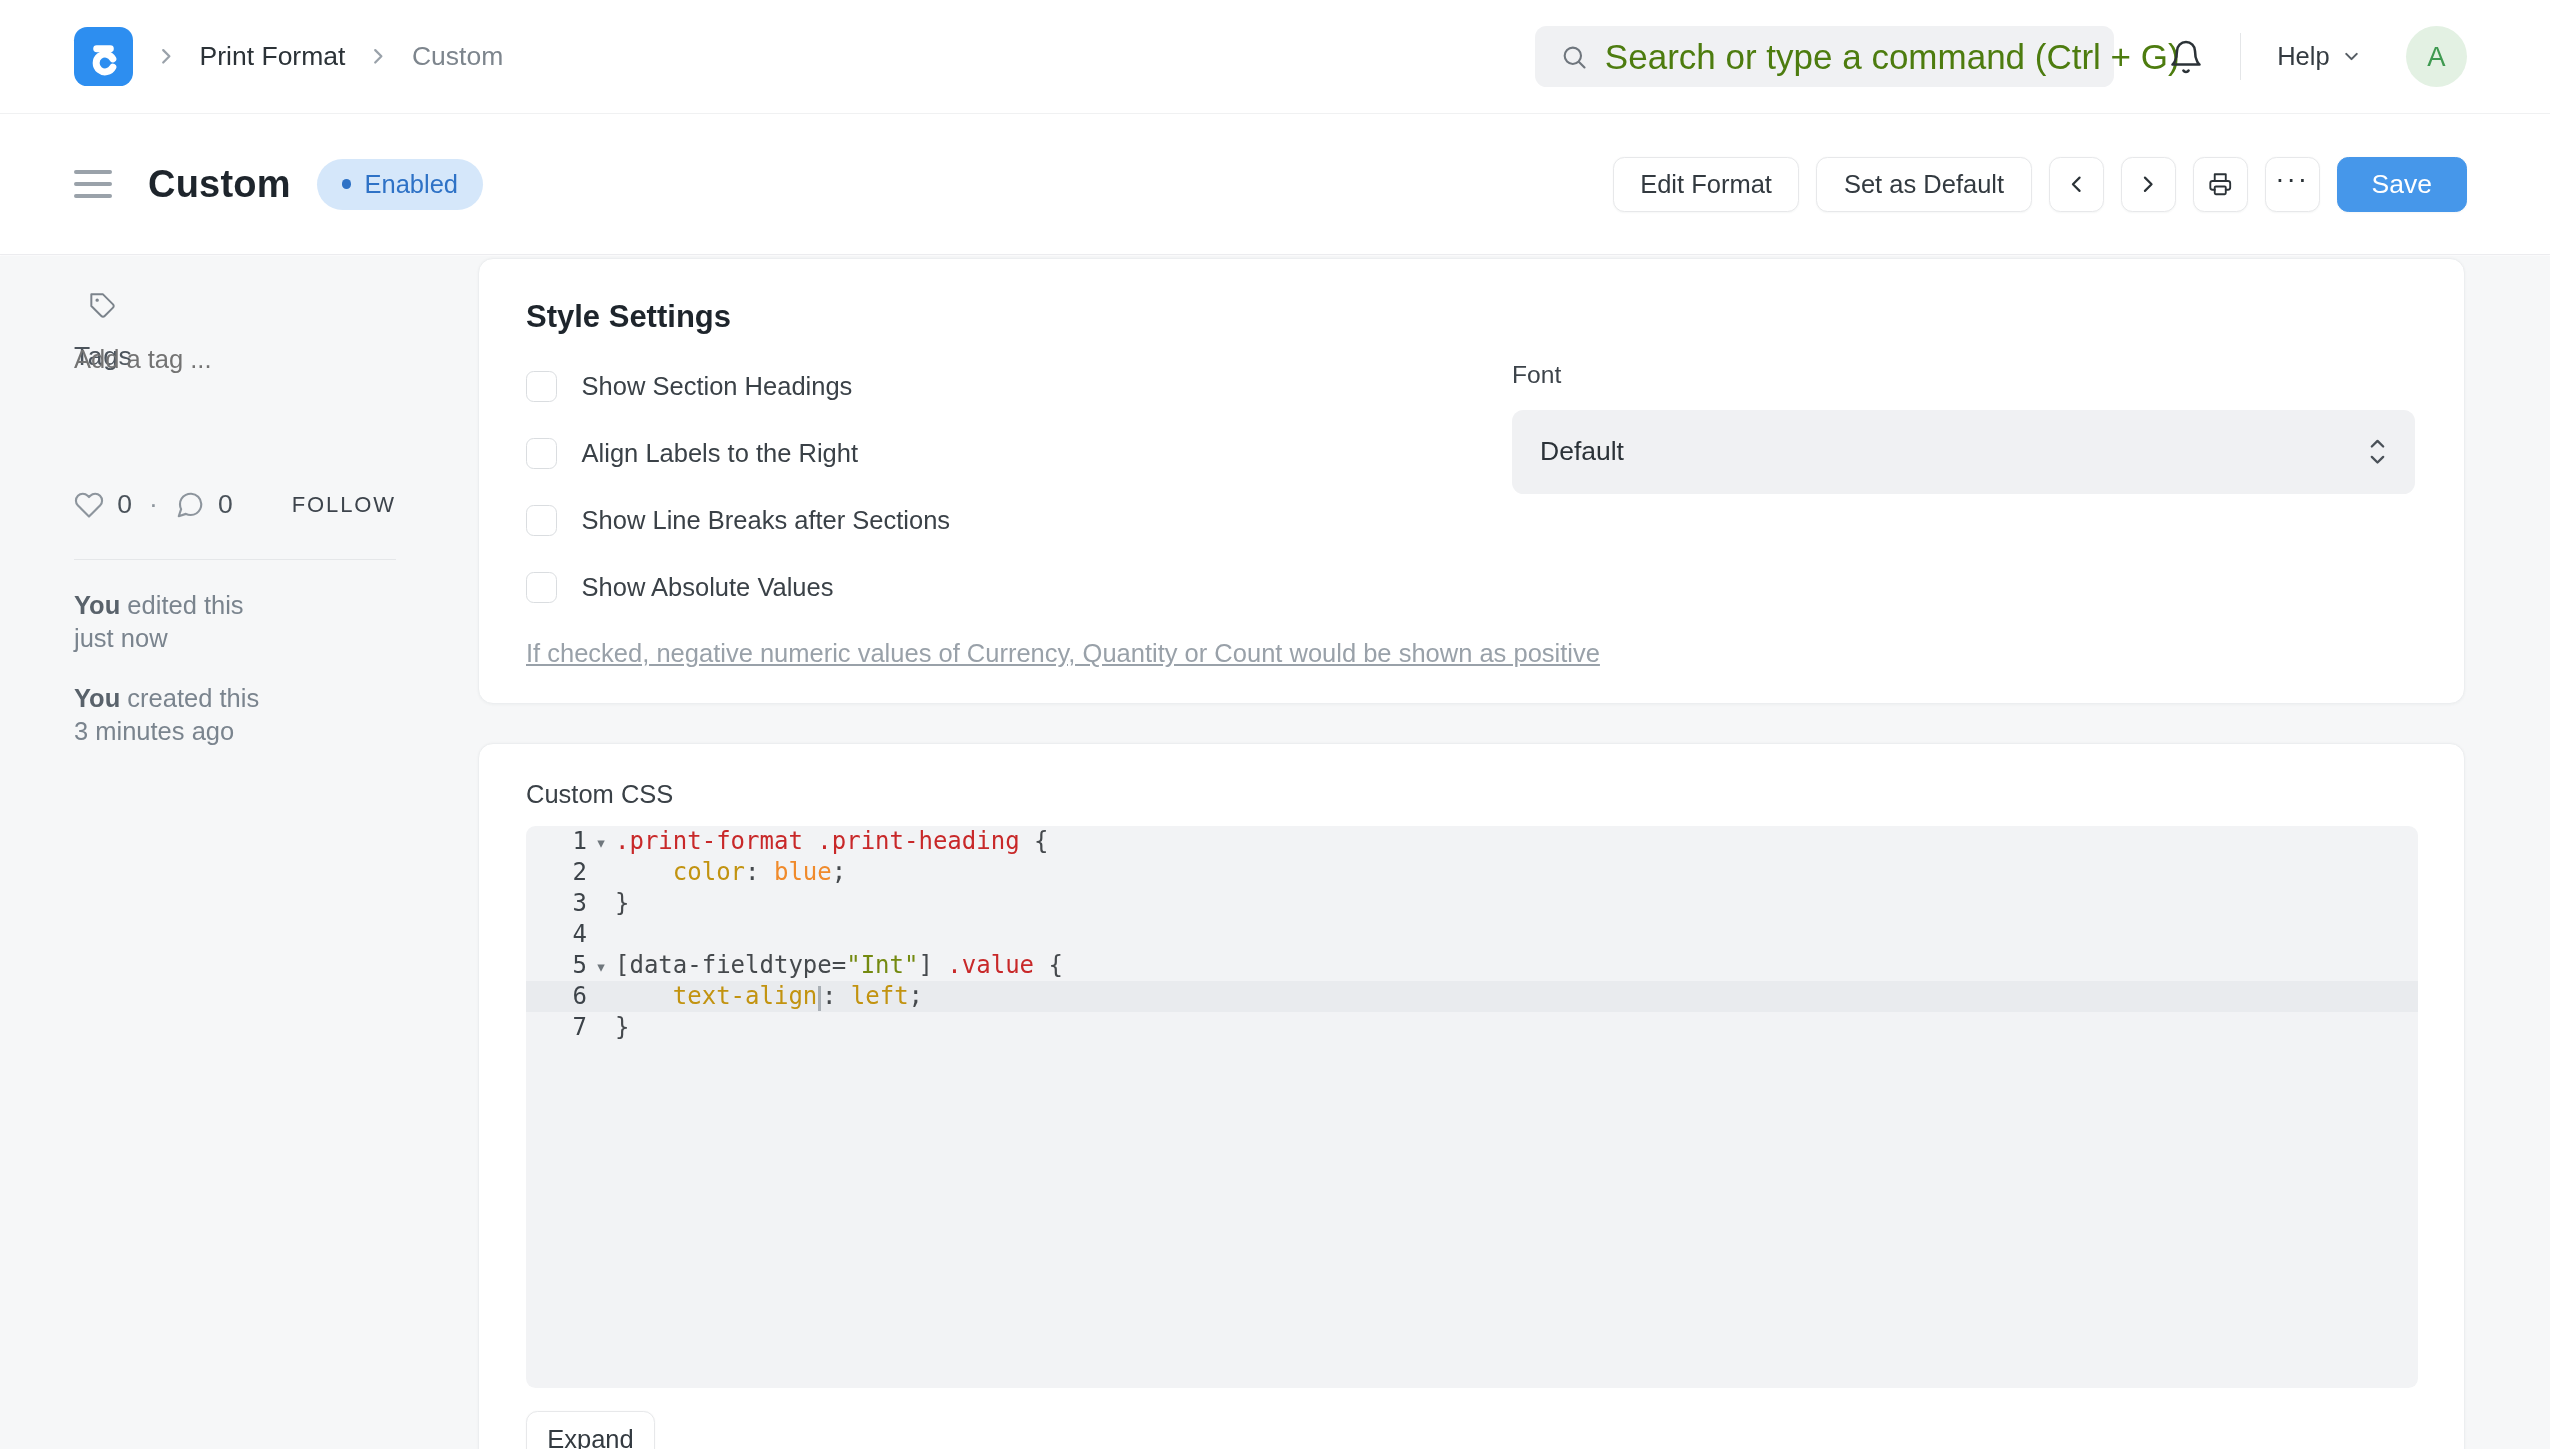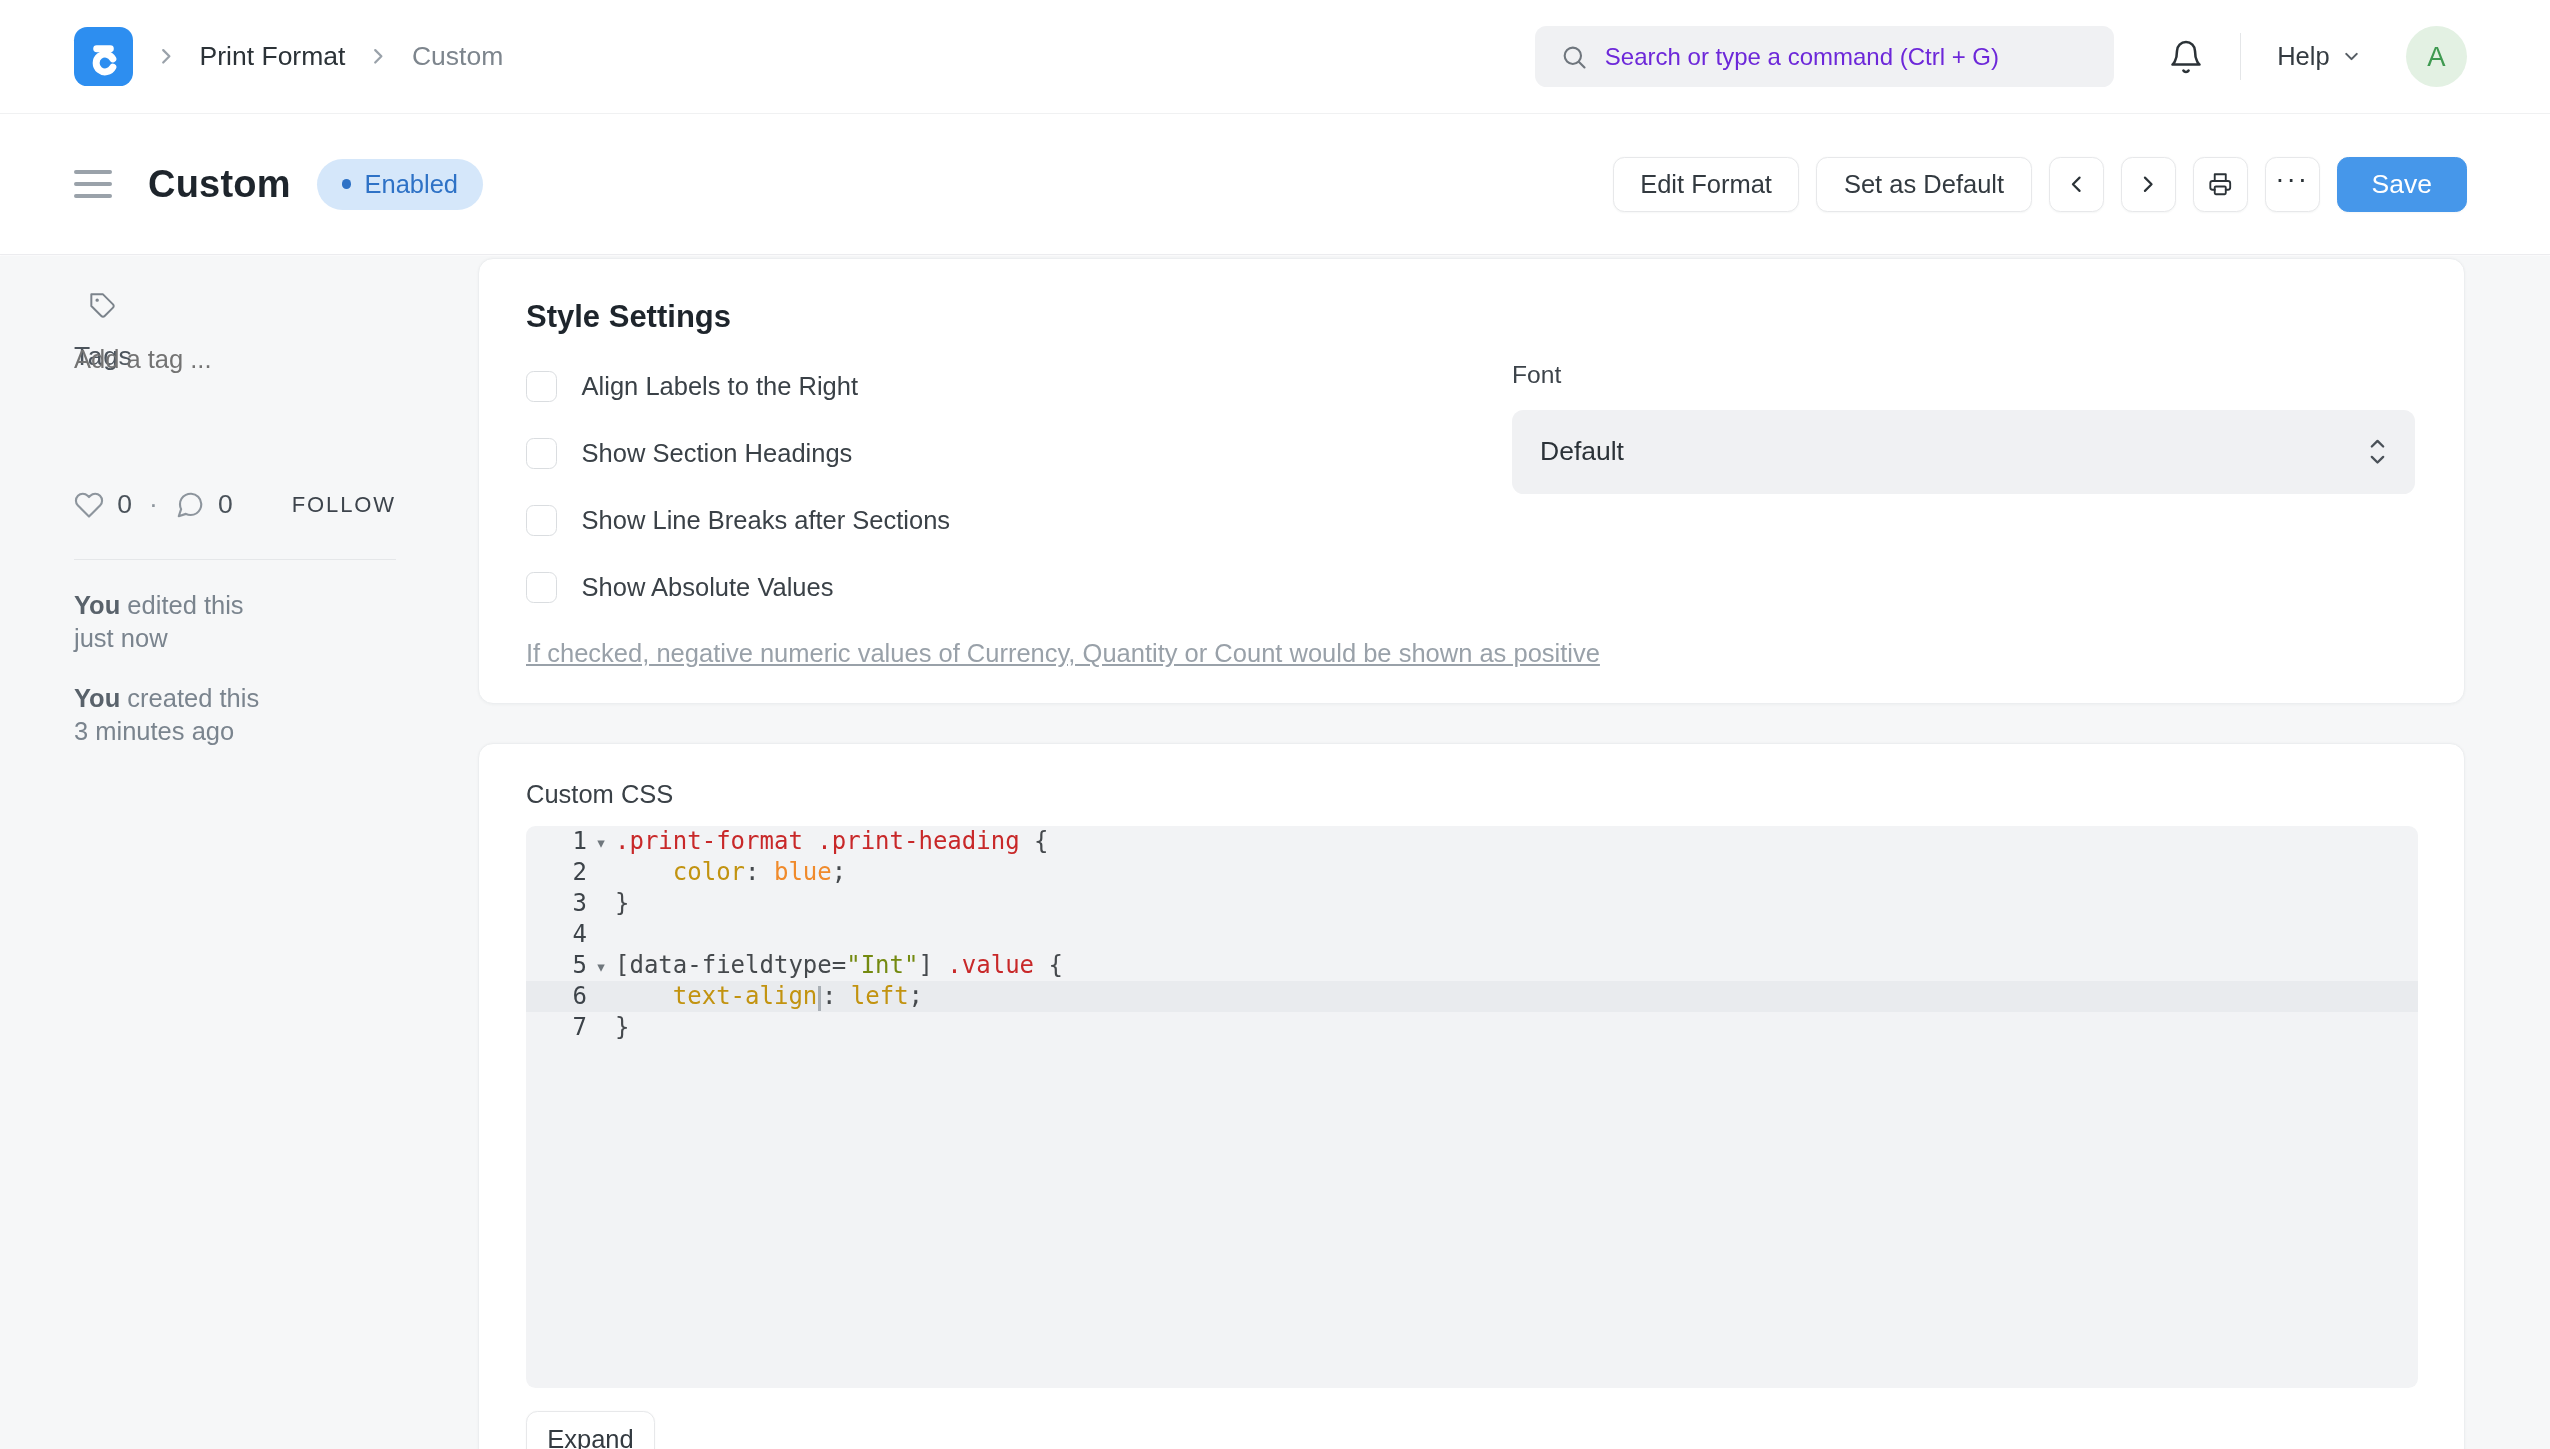--- a/index.html
+++ b/index.html
@@ -12,21 +12,21 @@
   .logo { width:59px; height:59px; border-radius:13.2px; background:#2d8ef0; display:flex;
           align-items:center; justify-content:center; flex:0 0 auto; cursor:pointer; }
   .crumb-sep { color:#9aa2aa; margin:0 21px; display:flex; align-items:center; }
   .crumb-sep svg { width:24.6px; height:24.6px; }
   .crumb-link { font-size:26.5px; color:#2b3237; font-weight:500; cursor:pointer; }
   .crumb-current { font-size:26.5px; color:#7d858d; }
   .nav-spacer { flex:1; }
   .search-box { width:579px; height:61px; border-radius:11.4px; background:#f0f1f3; display:flex;
                 align-items:center; padding:0 24.6px; gap:17px; cursor:text; }
   .search-box svg { width:28px; height:28px; color:#6f767d; flex:0 0 auto; }
-  .search-ph { font-size:24px; color:#6d28d9; white-space:nowrap; }
+  .search-ph { font-size:35px; color:#4d7c0f; white-space:nowrap; }
   .bell-btn { margin-left:49px; width:45px; height:45px; display:flex; align-items:center;
               justify-content:center; cursor:pointer; color:#2b3237; }
   .bell-btn svg { width:36px; height:36px; }
   .nav-divider { width:0.9px; height:47px; background:#e4e6e8; margin:0 36px 0 32px; }
   .help-menu { display:flex; align-items:center; gap:11.4px; font-size:25.5px; color:#343b41; cursor:pointer; }
   .help-menu svg { width:21px; height:21px; color:#565d64; }
   .avatar { width:61px; height:61px; border-radius:50%; background:#e3f1e3; color:#3f9a51;
             display:flex; align-items:center; justify-content:center; font-size:27.4px; font-weight:500;
             margin-left:44px; cursor:pointer; }
 
@@ -244,25 +244,25 @@
   </aside>
 
   <main class="main">
 
     <section class="card card-style">
       <h2 class="section-heading">Style Settings</h2>
 
       <div class="checkbox-col">
         <div class="cb-row">
           <span class="cb-box"></span>
-          <span class="cb-label">Align Labels to the Right</span>
+          <span class="cb-label">Show Section Headings</span>
         </div>
         <div class="cb-row">
           <span class="cb-box"></span>
-          <span class="cb-label">Show Section Headings</span>
+          <span class="cb-label">Align Labels to the Right</span>
         </div>
         <div class="cb-row">
           <span class="cb-box"></span>
           <span class="cb-label">Show Line Breaks after Sections</span>
         </div>
         <div class="cb-row">
           <span class="cb-box"></span>
           <span class="cb-label">Show Absolute Values</span>
         </div>
         <div class="cb-desc">If checked, negative numeric values of Currency, Quantity or Count would be shown as positive</div>

